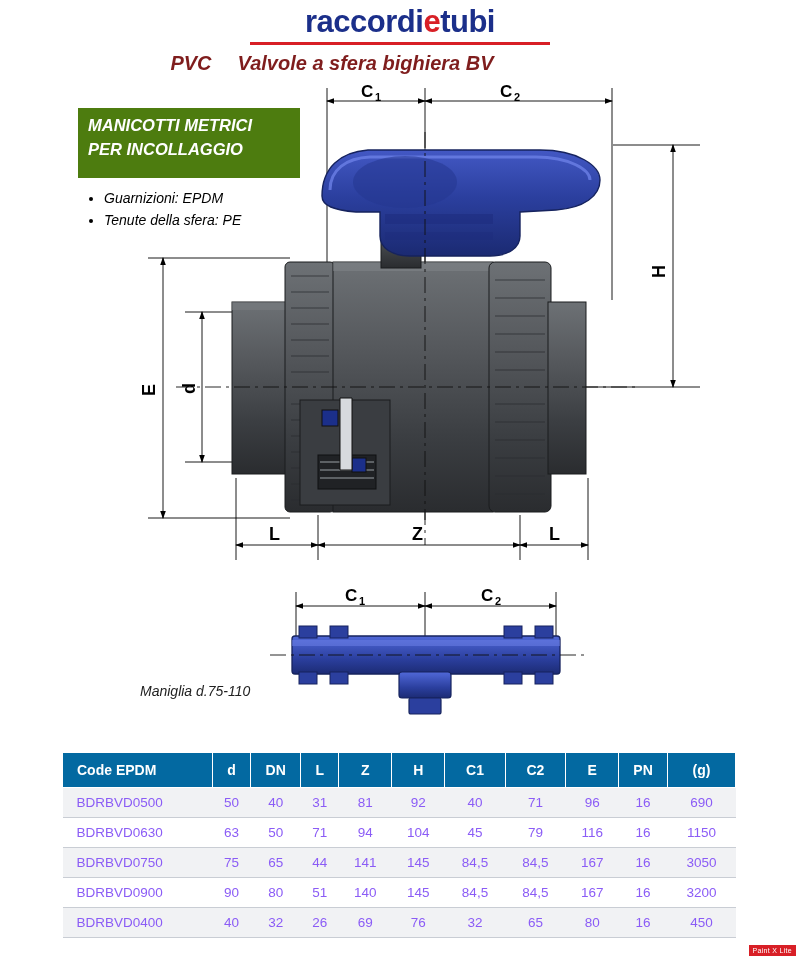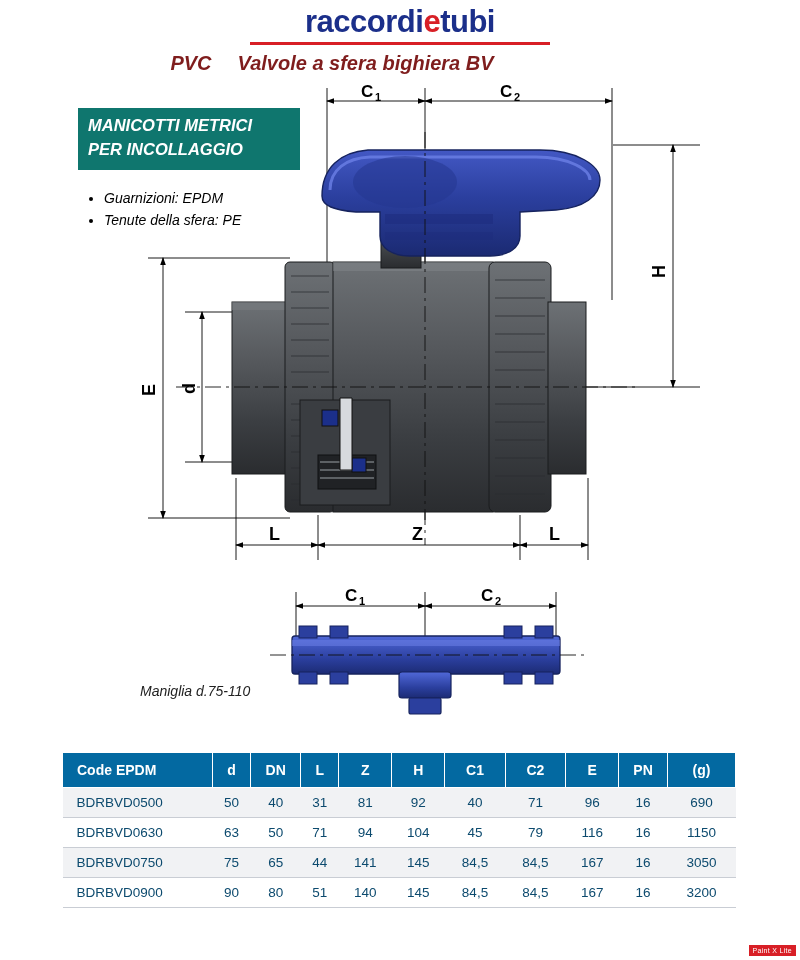--- a/index.html
+++ b/index.html
@@ -39,22 +39,22 @@
     font-weight: bold;
     font-style: italic;
     font-size: 20px;
   }
   .subtitle .sp { display: inline-block; width: 26px; }
 
   
   .bluebox {
     position: absolute;
     left: 78px; top: 108px;
-    width: 222px; height: 62px;
-    background: #0f766e;
+    width: 222px; height: 70px;
+    background: #4d7c0f;
     color: #fff;
     font-weight: bold;
     font-style: italic;
     font-size: 16.5px;
     padding: 6px 10px 0 10px;
     line-height: 1.45;
   }
 
   .bullets {
     position: absolute;
@@ -100,21 +100,21 @@
   }
   table.spec th.code {
     text-align: left;
     padding-left: 14px;
     width: 150px;
   }
   table.spec td {
     padding: 7px 2px;
     text-align: center;
     border-bottom: 1px solid #c9cdd4;
-    color: #0c4a6e;
+    color: #8b5cf6;
   }
   table.spec td.code {
     text-align: left;
     padding-left: 14px;
   }
   table.spec tbody tr:nth-child(odd) { background: #f1f2f4; }
   table.spec tbody tr:nth-child(even) { background: #ffffff; }
 
   .paintx {
     position: absolute;
@@ -381,17 +381,30 @@
         <td>80</td>
         <td>51</td>
         <td>140</td>
         <td>145</td>
         <td>84,5</td>
         <td>84,5</td>
         <td>167</td>
         <td>16</td>
         <td>3200</td>
       </tr>
+      <tr>
+        <td class="code">BDRBVD0400</td>
+        <td>40</td>
+        <td>32</td>
+        <td>26</td>
+        <td>69</td>
+        <td>76</td>
+        <td>32</td>
+        <td>65</td>
+        <td>80</td>
+        <td>16</td>
+        <td>450</td>
+      </tr>
     </tbody>
   </table>
 </div>
 
 <div class="paintx">Paint X Lite</div>
 
 </body></html>

